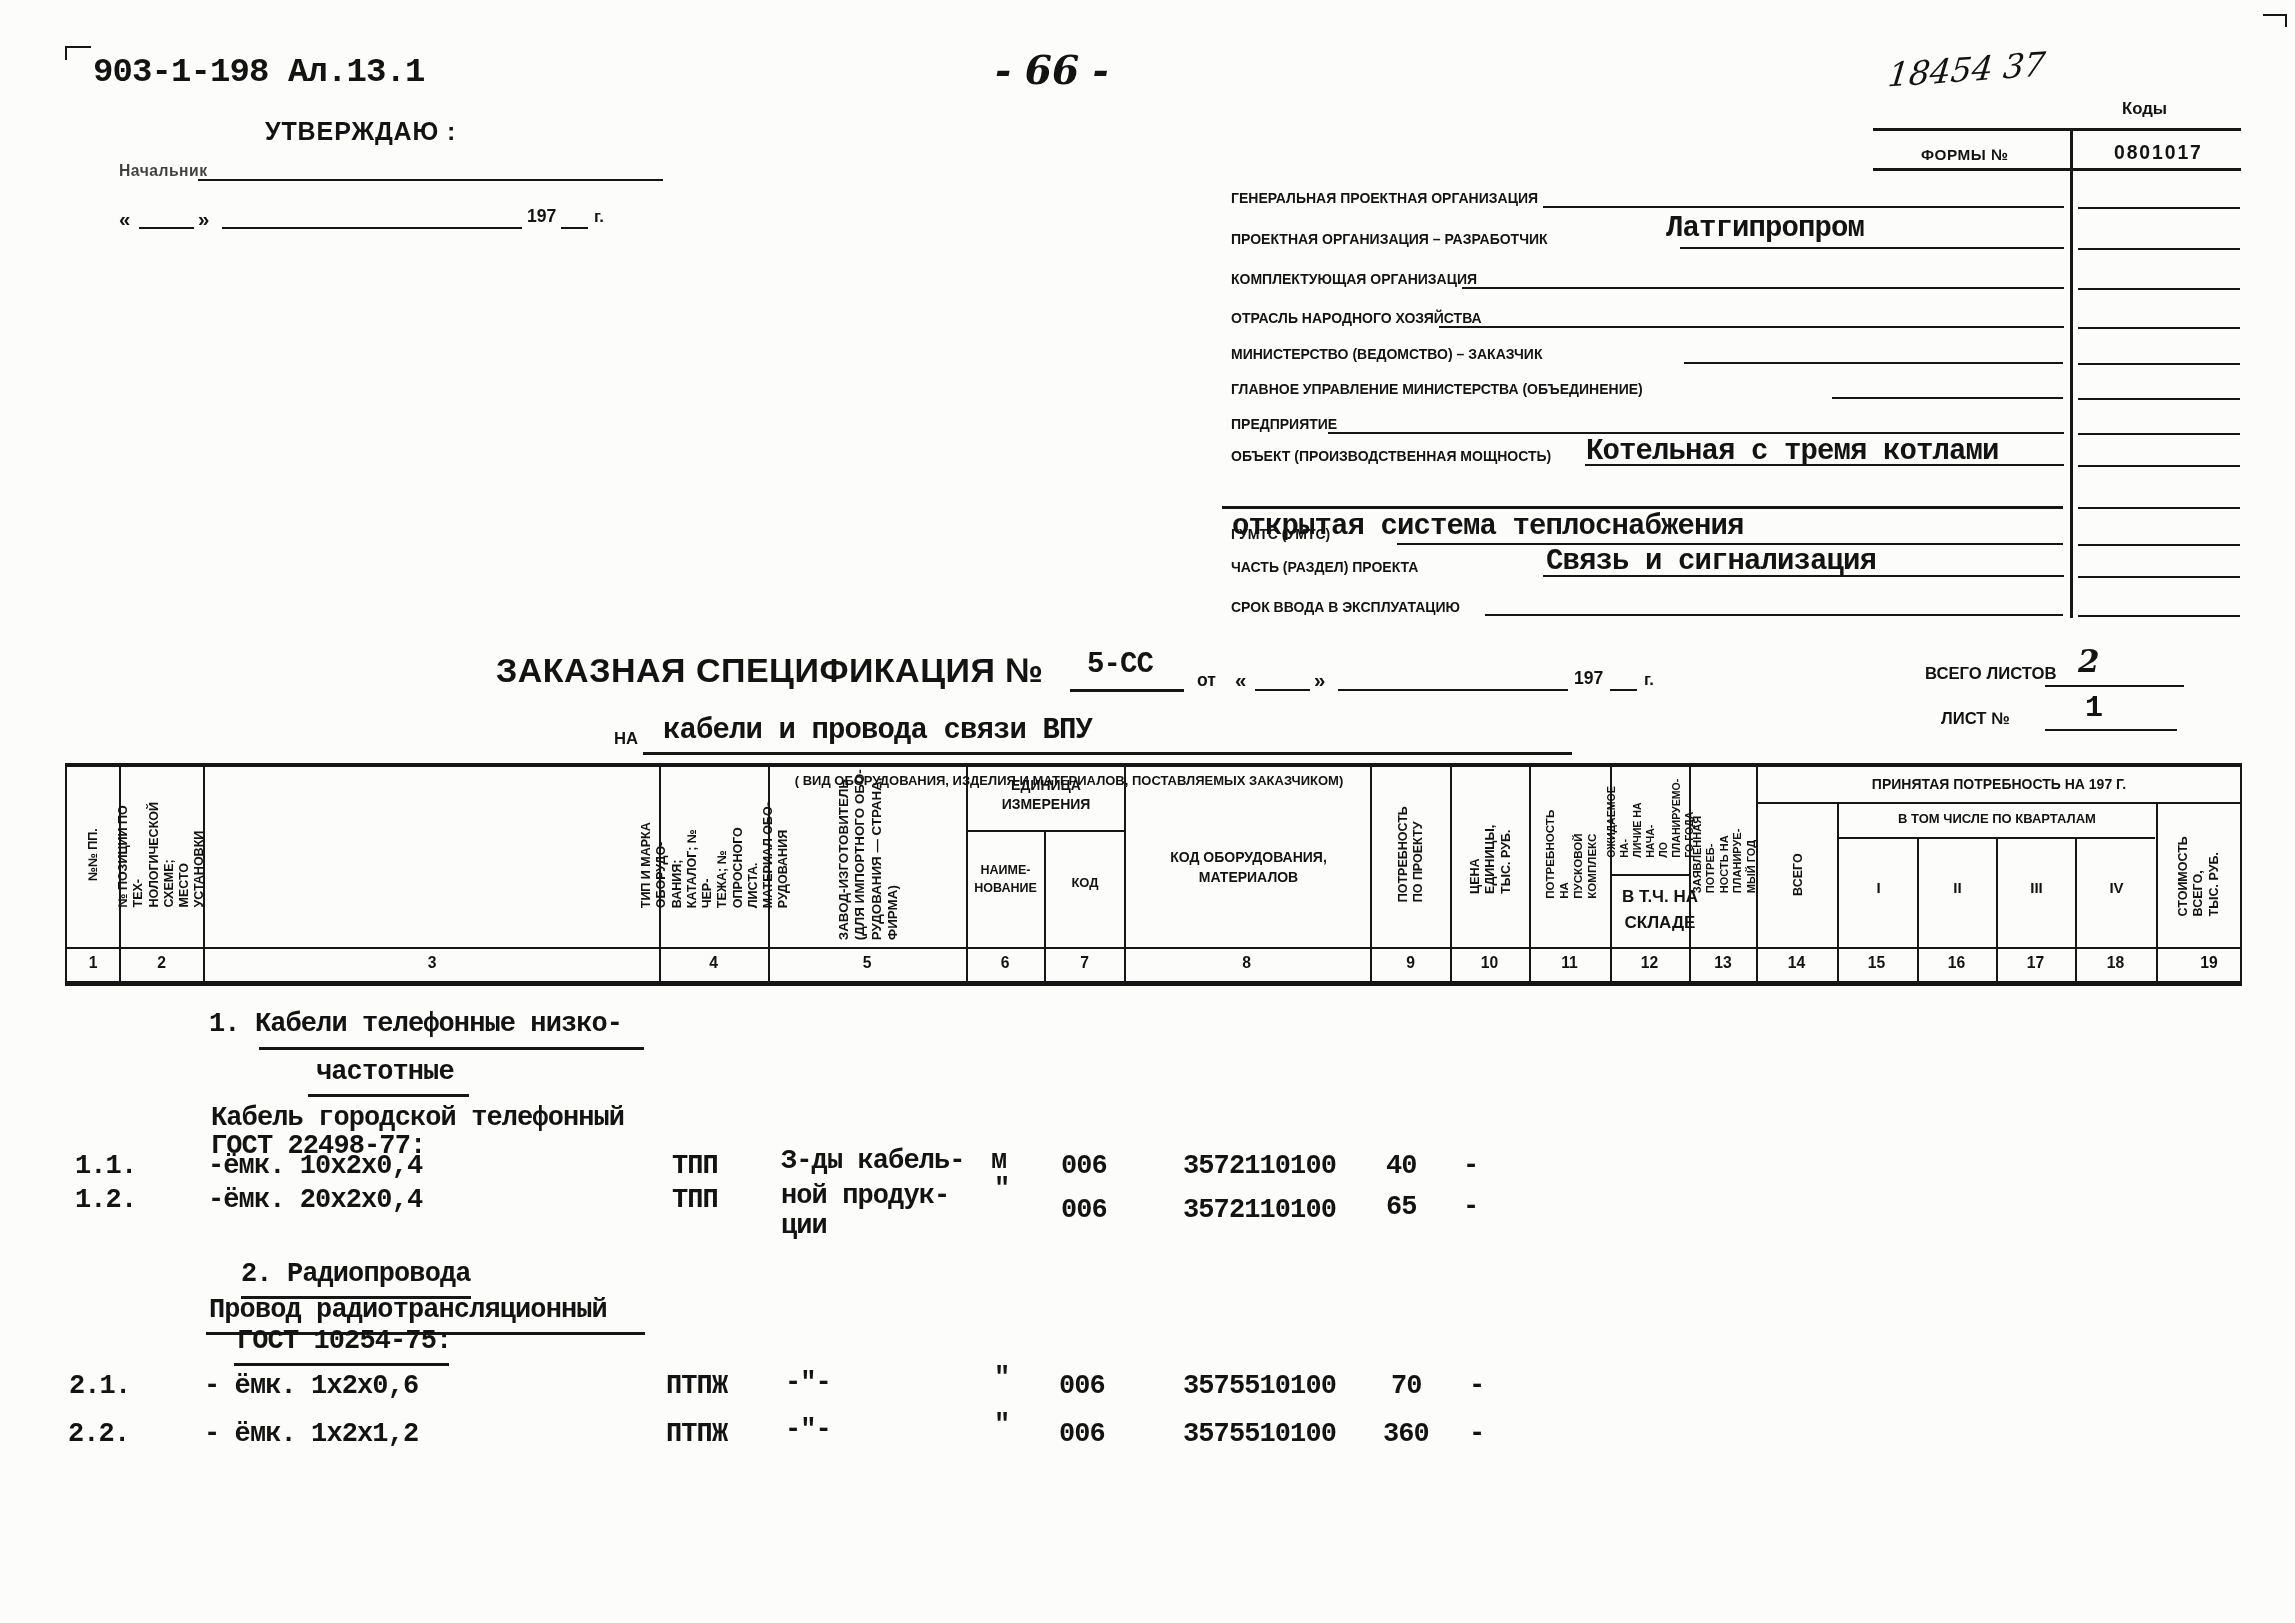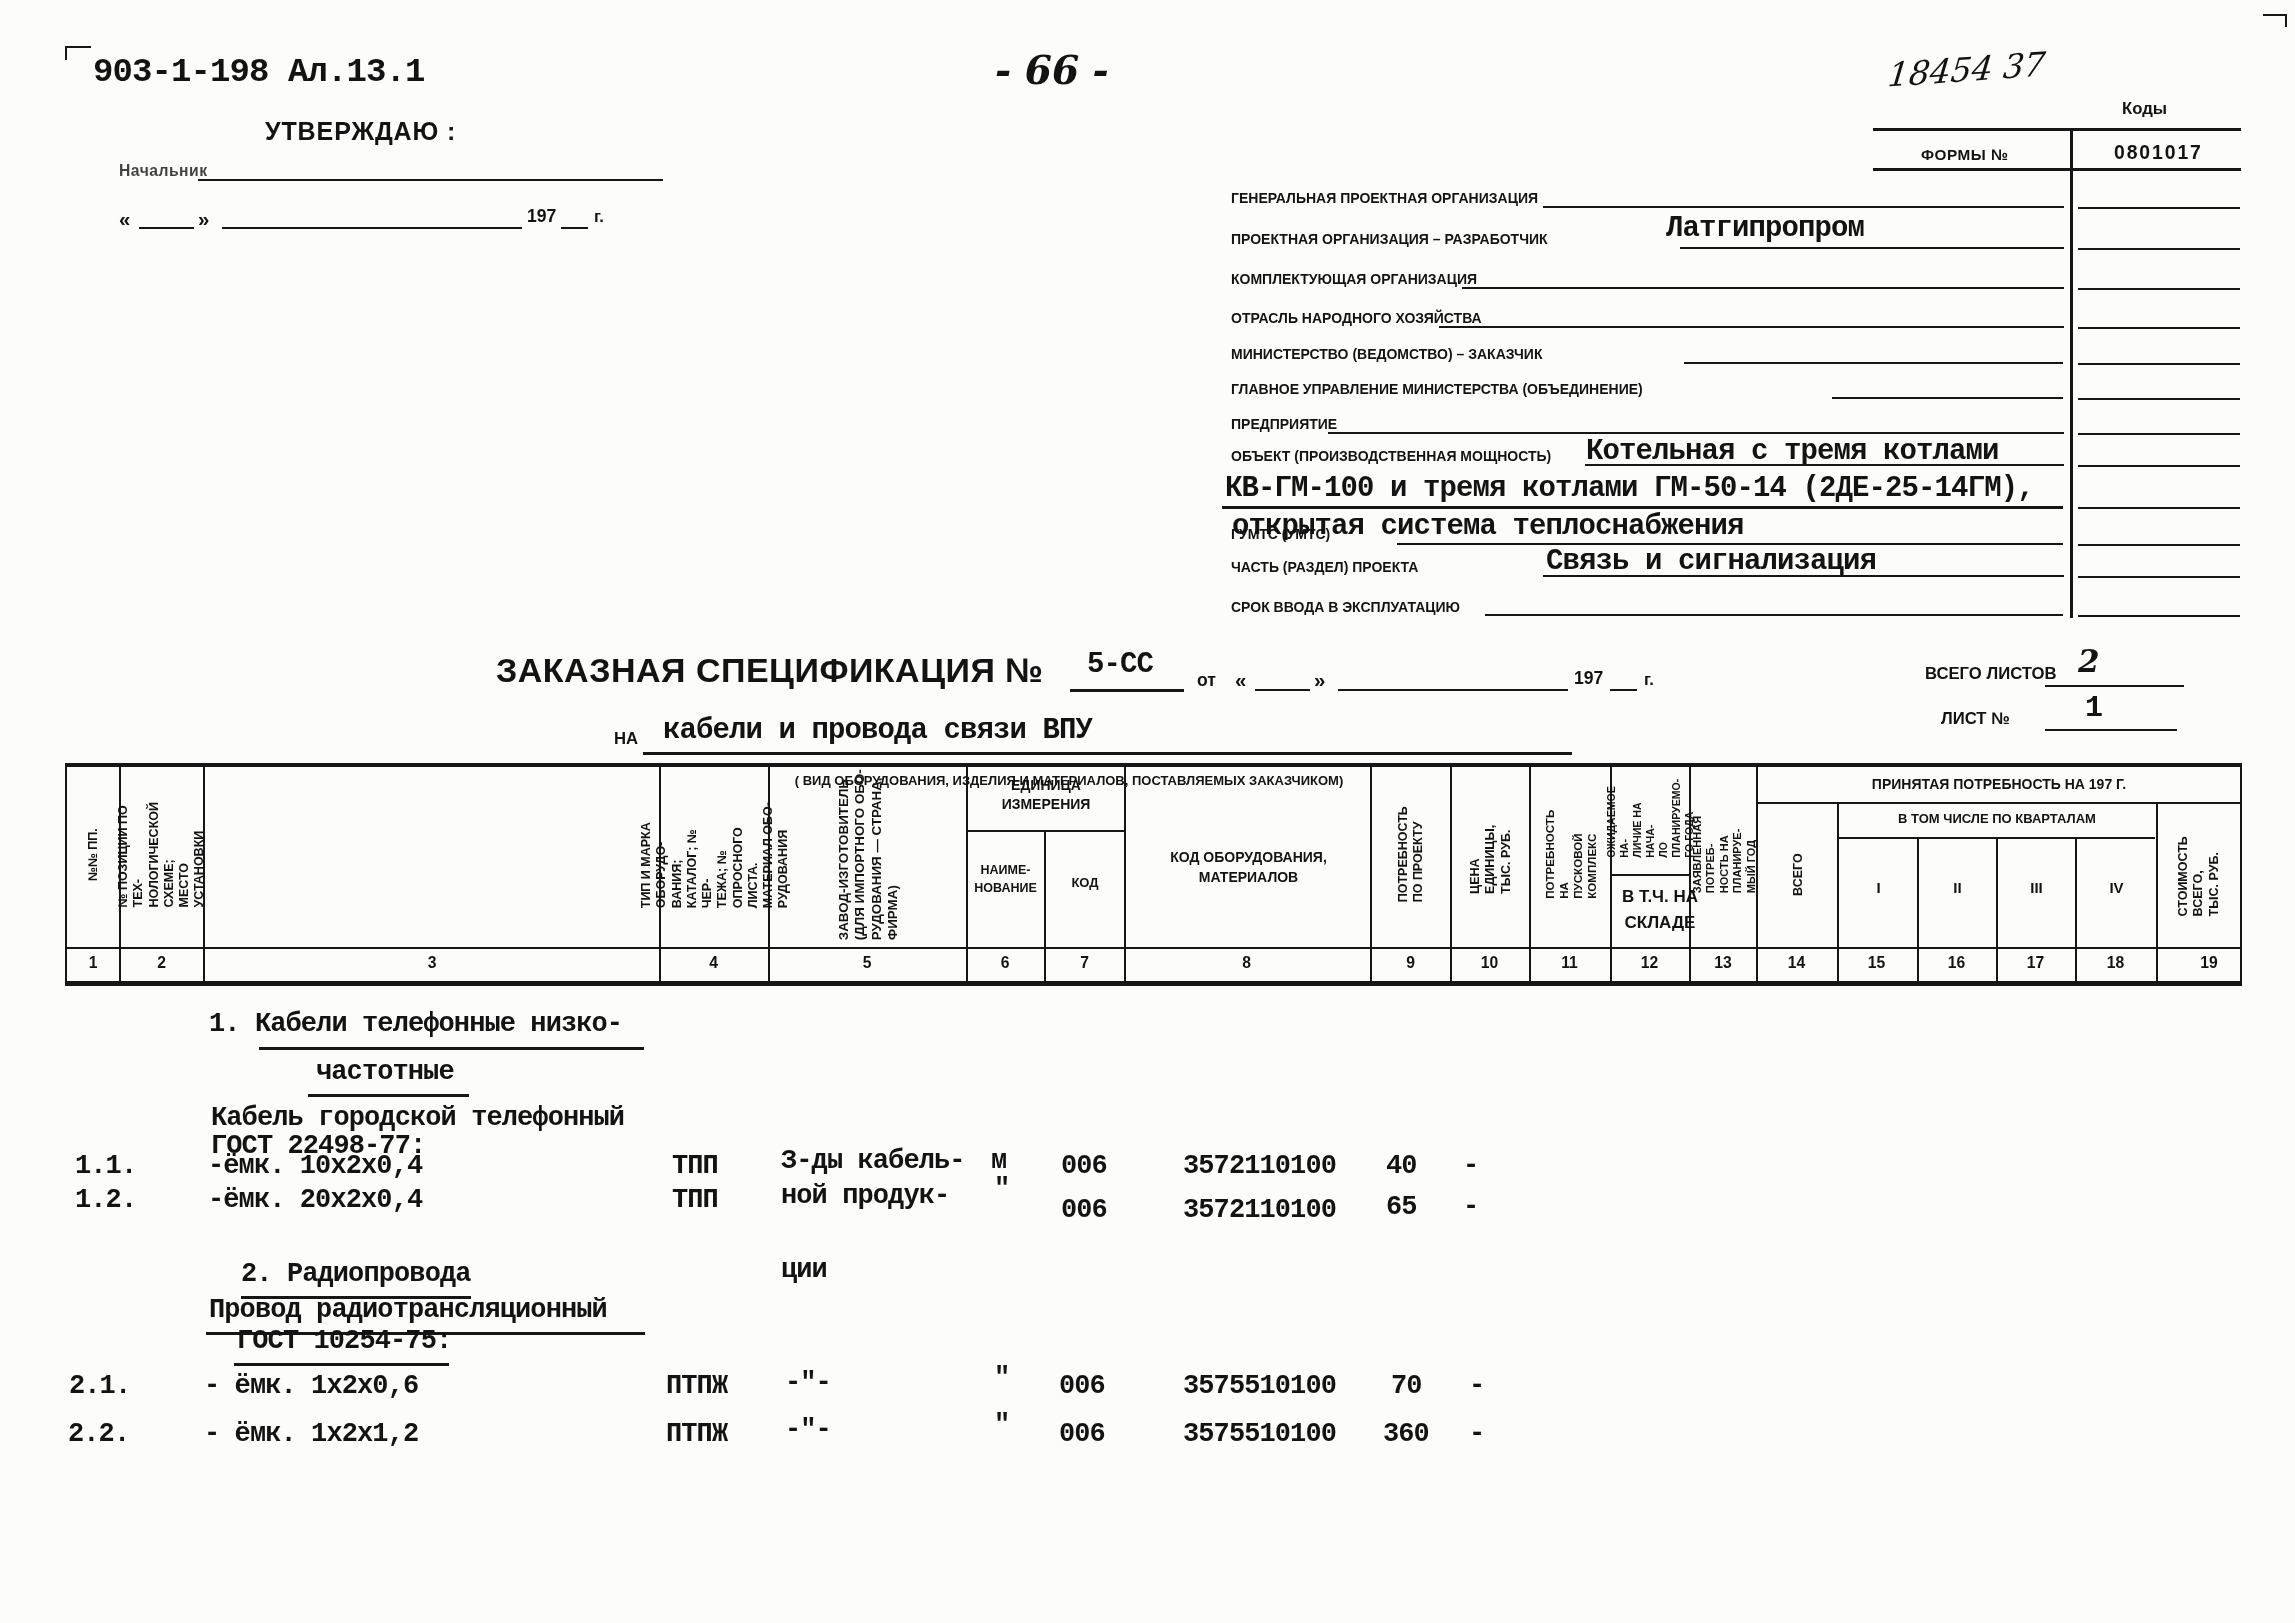--- a/index.html
+++ b/index.html
@@ -82,21 +82,20 @@
   <div class="p" style="left:1231px;top:382px;font-size:14px;">ГЛАВНОЕ  УПРАВЛЕНИЕ  МИНИСТЕРСТВА  (ОБЪЕДИНЕНИЕ)</div>
   <div class="ul" style="left:1832px;top:397px;width:231px;height:2.3px;"></div>
 
   <div class="p" style="left:1231px;top:417px;font-size:14px;">ПРЕДПРИЯТИЕ</div>
   <div class="ul" style="left:1328px;top:432px;width:736px;height:2.3px;"></div>
 
   <div class="t" style="left:1586px;top:437px;font-size:29px;">Котельная с тремя котлами</div>
   <div class="p" style="left:1231px;top:449px;font-size:14px;">ОБЪЕКТ  (ПРОИЗВОДСТВЕННАЯ  МОЩНОСТЬ)</div>
   <div class="ul" style="left:1585px;top:464px;width:479px;height:2.3px;"></div>
 
-  <div class="t" style="left:1225px;top:474px;font-size:29px;">КВ-ГМ-100 и тремя котлами ГМ-50-14 (2ДЕ-25-14ГМ),</div>
   <div class="ul" style="left:1222px;top:506px;width:841px;height:2.8px;"></div>
 
   <div class="t" style="left:1232px;top:512px;font-size:29px;">открытая система теплоснабжения</div>
 
   <div class="p" style="left:1231px;top:527px;font-size:14px;">ГУМТС  (УМТС)</div>
   <div class="ul" style="left:1397px;top:543px;width:666px;height:2.3px;"></div>
 
   <div class="t" style="left:1546px;top:547px;font-size:29px;">Связь и сигнализация</div>
   <div class="p" style="left:1231px;top:560px;font-size:14px;">ЧАСТЬ  (РАЗДЕЛ)  ПРОЕКТА</div>
   <div class="ul" style="left:1543px;top:575px;width:521px;height:2.3px;"></div>
@@ -265,21 +264,21 @@
 
   <div class="t" style="left:75px;top:1187px;">1.2.</div>
   <div class="t" style="left:208px;top:1187px;">-ёмк. 20х2х0,4</div>
   <div class="t" style="left:672px;top:1187px;">ТПП</div>
   <div class="t" style="left:781px;top:1183px;">ной продук-</div>
   <div class="t" style="left:994px;top:1176px;">"</div>
   <div class="t" style="left:1061px;top:1197px;">006</div>
   <div class="t" style="left:1183px;top:1197px;">3572110100</div>
   <div class="t" style="left:1386px;top:1194px;">65</div>
   <div class="t" style="left:1463px;top:1194px;">-</div>
-  <div class="t" style="left:781px;top:1213px;margin-top:44px;">ции</div>
+  <div class="t" style="left:781px;top:1213px;">ции</div>
 
   <div class="t" style="left:241px;top:1261px;">2. Радиопровода</div>
   <div class="ul" style="left:241px;top:1296px;width:230px;height:2.8px;"></div>
   <div class="t" style="left:209px;top:1297px;">Провод радиотрансляционный</div>
   <div class="ul" style="left:206px;top:1332px;width:439px;height:2.8px;"></div>
   <div class="t" style="left:237px;top:1328px;">ГОСТ 10254-75:</div>
   <div class="ul" style="left:234px;top:1363px;width:215px;height:2.8px;"></div>
 
   <div class="t" style="left:69px;top:1373px;">2.1.</div>
   <div class="t" style="left:204px;top:1373px;">- ёмк. 1х2х0,6</div>

